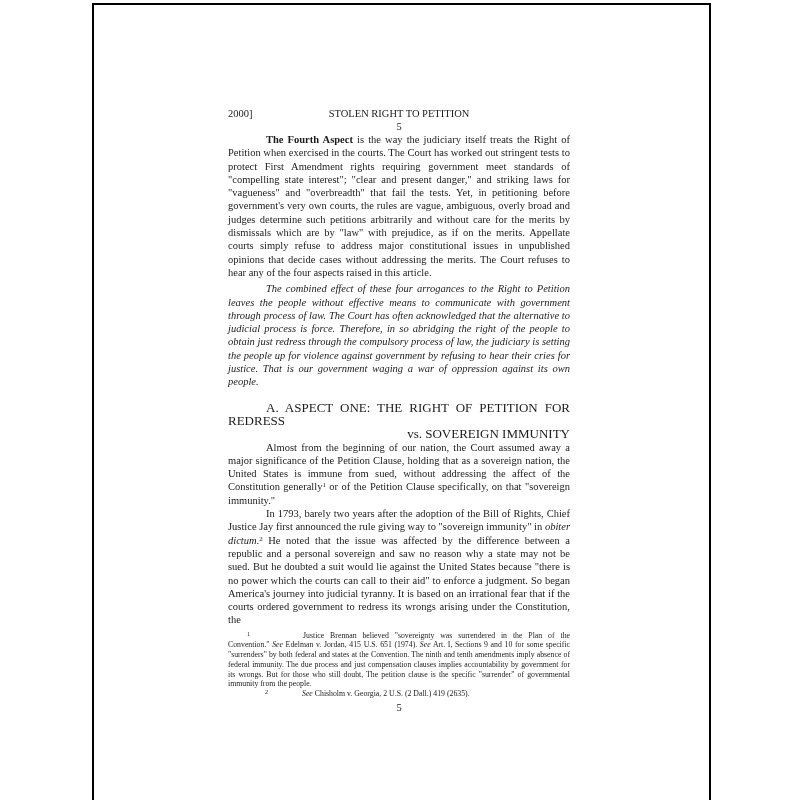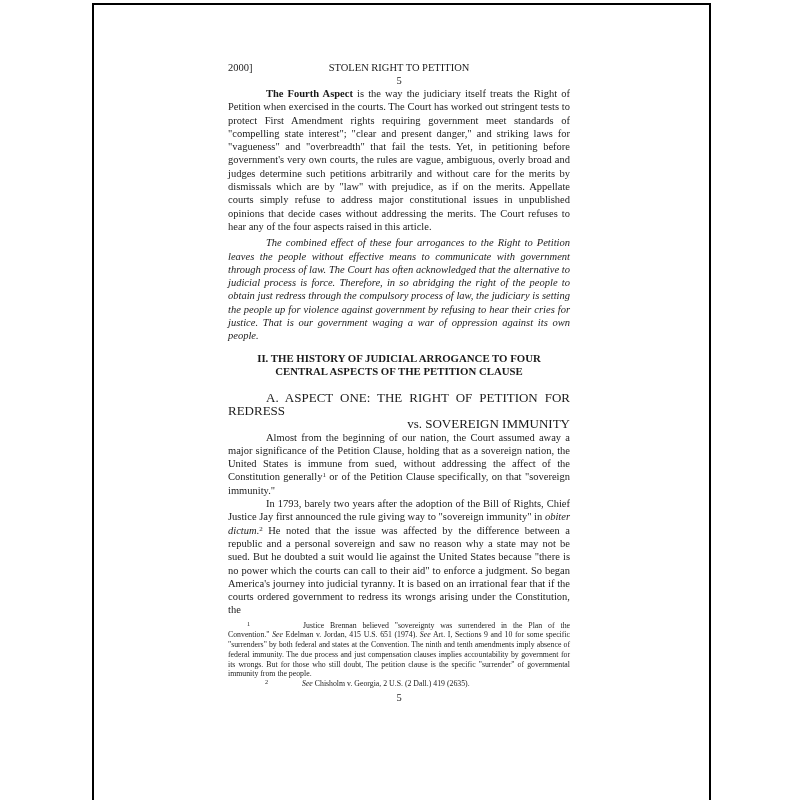--- a/index.html
+++ b/index.html
@@ -23,21 +23,21 @@
     box-sizing: content-box;
   }
   .text-col {
     position: absolute;
     left: 134px;
     top: 0;
     width: 342px;
   }
   .running-head {
     position: relative;
-    margin-top: 56px;
+    margin-top: 102px;
     font-size: 10.5px;
     line-height: 13px;
     text-align: center;
     white-space: nowrap;
   }
   .rh-year { position: absolute; left: 0; top: 0; }
   .rh-num {
     text-align: center;
     font-size: 10.5px;
     line-height: 13px;
@@ -107,24 +107,20 @@
 <div class="page-frame">
   <div class="text-col">
 
     <div class="running-head"><span class="rh-year">2000]</span><span class="rh-title">STOLEN RIGHT TO PETITION</span></div>
     <div class="rh-num">5</div>
 
     <p class="p p-first"><span class="bold">The Fourth Aspect</span><span> is the way the judiciary itself treats the Right of Petition when exercised in the courts. The Court has worked out stringent tests to protect First Amendment rights requiring government meet standards of "compelling state interest"; "clear and present danger," and striking laws for "vagueness" and "overbreadth" that fail the tests. Yet, in petitioning before government's very own courts, the rules are vague, ambiguous, overly broad and judges determine such petitions arbitrarily and without care for the merits by dismissals which are by "law" with prejudice, as if on the merits. Appellate courts simply refuse to address major constitutional issues in unpublished opinions that decide cases without addressing the merits. The Court refuses to hear any of the four aspects raised in this article.</span></p>
 
     <p class="p p-2">The combined effect of these four arrogances to the Right to Petition leaves the people without effective means to communicate with government through process of law. The Court has often acknowledged that the alternative to judicial process is force. Therefore, in so abridging the right of the people to obtain just redress through the compulsory process of law, the judiciary is setting the people up for violence against government by refusing to hear their cries for justice. That is our government waging a war of oppression against its own people.</p>
 
-    <div class="h2">
-      <div>II. THE HISTORY OF JUDICIAL ARROGANCE TO FOUR</div>
-      <div>CENTRAL ASPECTS OF THE PETITION CLAUSE</div>
-    </div>
 
     <div class="secA">
       <div class="secA-l1">A. ASPECT ONE: THE RIGHT OF PETITION FOR REDRESS</div>
       <div class="secA-l2">vs. SOVEREIGN IMMUNITY</div>
     </div>
 
     <p class="p"><span>Almost from the beginning of our nation, the Court assumed away a major significance of the Petition Clause, holding that as a sovereign nation, the United States is immune from sued, without addressing the affect of the Constitution generally</span><sup class="supref">1</sup><span> or of the Petition Clause specifically, on that "sovereign immunity."</span></p>
 
     <p class="p"><span>In 1793, barely two years after the adoption of the Bill of Rights, Chief Justice Jay first announced the rule giving way to "sovereign immunity" in </span><span class="it">obiter dictum</span><span>.</span><sup class="supref">2</sup><span> He noted that the issue was affected by the difference between a republic and a personal sovereign and saw no reason why a state may not be sued. But he doubted a suit would lie against the United States because "there is no power which the courts can call to their aid" to enforce a judgment. So began America's journey into judicial tyranny. It is based on an irrational fear that if the courts ordered government to redress its wrongs arising under the Constitution, the</span></p>
 

